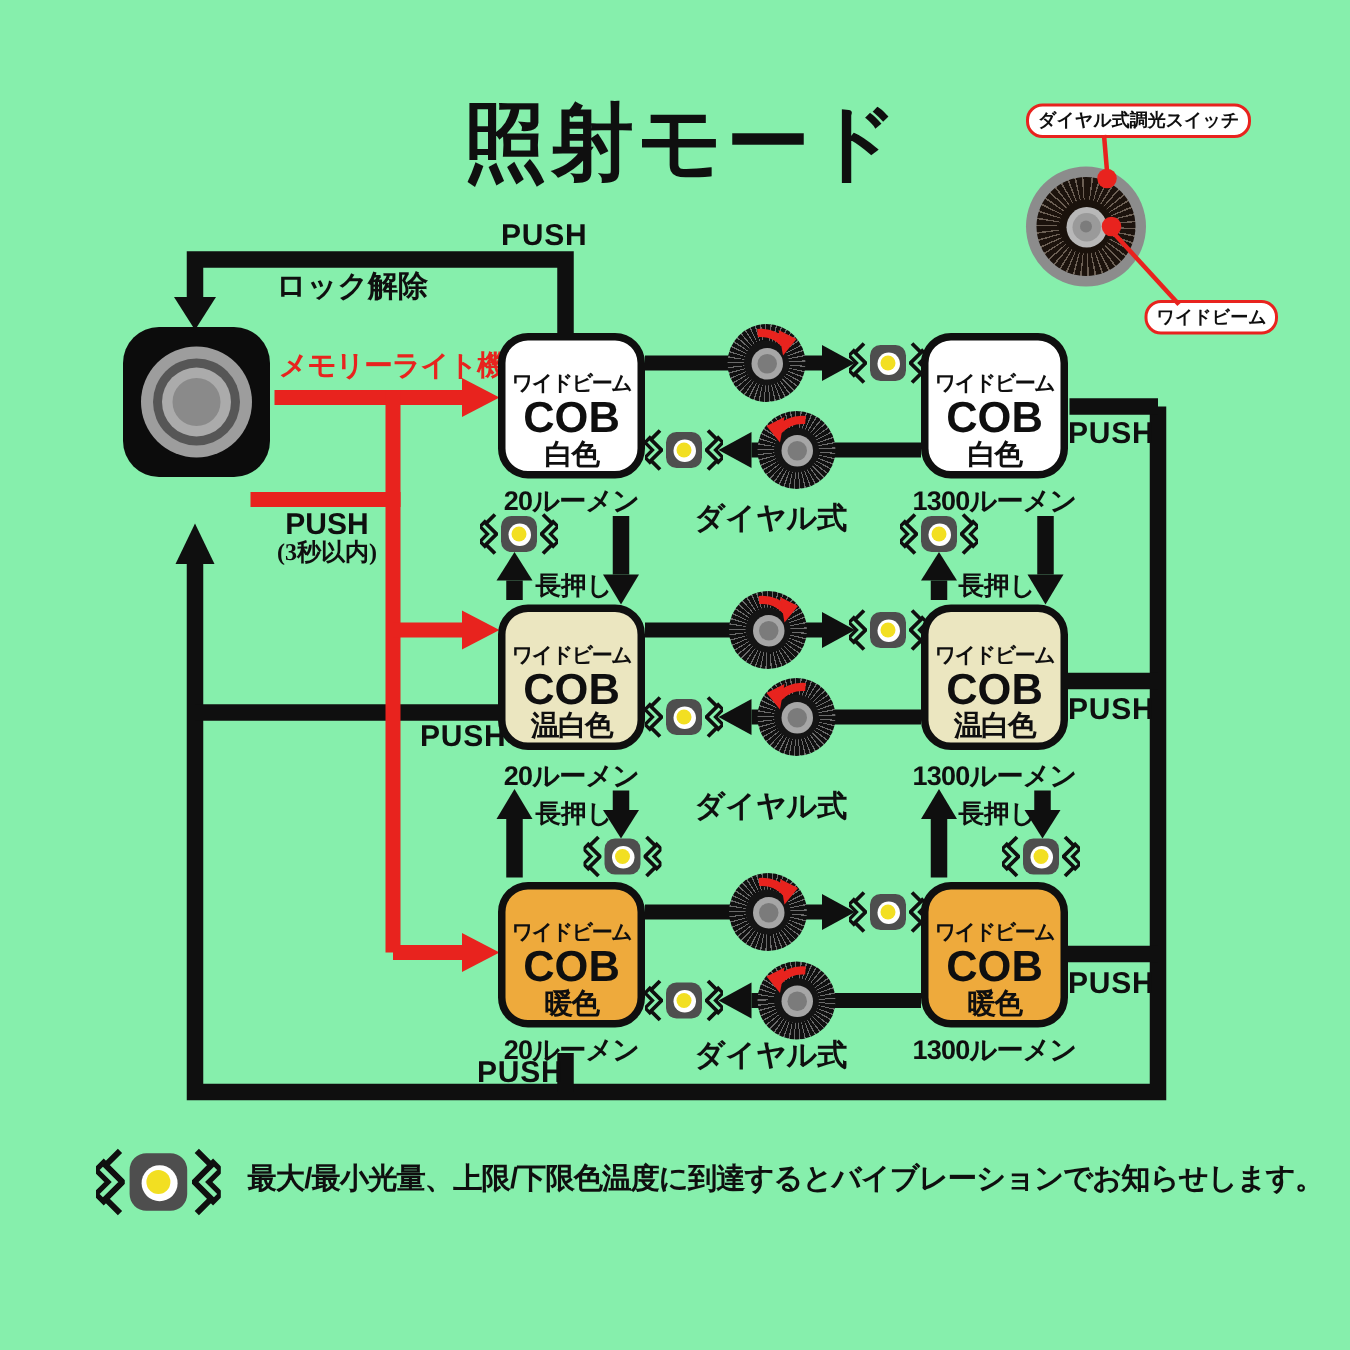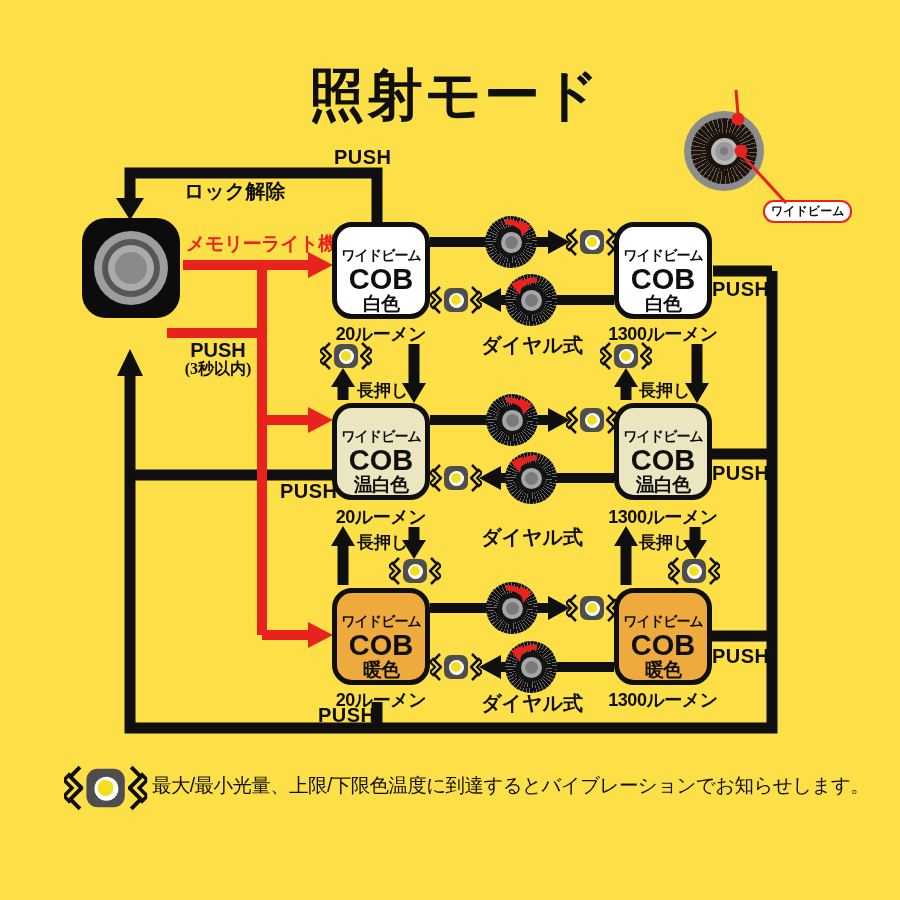--- a/index.html
+++ b/index.html
@@ -1,16 +1,16 @@
 <!DOCTYPE html>
 <html><head>
 <meta charset="utf-8">
 <style>
   html,body{margin:0;padding:0;background:#fff;}
-  .stage{position:relative;width:900px;height:900px;background:#fde047;overflow:hidden;
+  .stage{position:relative;width:900px;height:900px;background:#86efac;overflow:hidden;
          font-family:"Liberation Sans","DejaVu Sans",sans-serif;color:#0f0f0f;}
   .abs{position:absolute;}
   svg.layer{position:absolute;left:0;top:0;z-index:1;}
   .el{position:absolute;z-index:2;}
   .top-layer{position:absolute;left:0;top:0;z-index:3;pointer-events:none;}
 
   .title{left:250px;top:58px;width:410px;text-align:center;font-size:56px;font-weight:900;letter-spacing:2px;}
 
   
   .bigdial{left:684px;top:111px;width:80px;height:80px;border-radius:50%;background:#8c8c8c;
@@ -36,21 +36,21 @@
 
   .unlock{left:184px;top:179px;font-weight:900;font-size:20px;line-height:1.2;}
   .unlock .num{color:#e8231e;font-size:28px;line-height:1;vertical-align:-2px;}
   .memory{left:186px;top:231px;color:#e8231e;font-weight:900;font-size:19px;letter-spacing:-0.5px;}
   .push3{left:168px;top:340px;width:100px;text-align:center;font-weight:900;line-height:1.05;}
   .push3 .p1{font-size:20px;}
   .push3 .p2{font-size:16px;font-family:Liberation Serif, serif;}
 
   .push-label{font-size:20px;font-weight:900;letter-spacing:0.5px;}
   .longpress{font-size:17px;font-weight:900;}
-  .dialtype{width:120px;text-align:right;font-size:20px;font-weight:900;}
+  .dialtype{width:120px;text-align:left;font-size:20px;font-weight:900;}
   .lumens{width:150px;text-align:center;font-size:18px;font-weight:900;letter-spacing:-0.5px;}
 
   
   .mode-box{width:88px;height:87px;border:5px solid #0f0f0f;border-radius:20px;
             display:flex;flex-direction:column;align-items:center;justify-content:flex-end;text-align:center;}
   .bg-white{background:#ffffff;} .bg-warmwhite{background:#ebe6c0;} .bg-warm{background:#eeaa3c;}
   .mb1{font-size:14px;font-weight:900;letter-spacing:-1px;line-height:1.1;}
   .mb2{font-size:29px;font-weight:900;line-height:1.05;}
   .mb3{font-size:19px;font-weight:900;letter-spacing:-1px;line-height:1.05;}
 
@@ -65,21 +65,21 @@
   .ccw svg{transform:scaleX(-1);}
 
   
   .vib{display:flex;align-items:center;gap:2px;}
   .vib-sq{width:24px;height:24px;border-radius:7px;background:#4e4e4e;display:flex;align-items:center;justify-content:center;}
   .vib-ring{width:15px;height:15px;border-radius:50%;background:#ffffff;display:flex;align-items:center;justify-content:center;}
   .vib-dot{width:10px;height:10px;border-radius:50%;background:#f2df22;}
   .flip{transform:scaleX(-1);}
   .vib-big{transform:scale(1.6);transform-origin:0 50%;}
 
-  .footer1{left:152px;top:772px;font-size:19.5px;font-weight:400;letter-spacing:-0.6px;white-space:nowrap;}
+  .footer1{left:165px;top:772px;font-size:19.5px;font-weight:700;letter-spacing:-0.6px;white-space:nowrap;}
   .footer2{left:0px;top:812px;width:900px;text-align:center;font-size:16px;font-weight:900;letter-spacing:-0.5px;white-space:nowrap;}
 </style>
 </head>
 <body>
 
 <div class="stage">
 
   <svg class="layer" width="900" height="900" viewBox="0 0 900 900">
     <g stroke="#0f0f0f" stroke-width="11" fill="none">
       <polyline points="377,222 377,173 130,173 130,198"></polyline>
@@ -145,20 +145,21 @@
     <div class="bd-fins">
       <div class="bd-dark">
           <div class="bd-ring">
             <div class="bd-core">
               <div class="bd-dot"></div>
             </div>
           </div>
         </div>
     </div>
   </div>
+  <div class="el abs callout" style="left:684px;top:69px">ダイヤル式調光スイッチ</div>
   <div class="el abs callout" style="left:763px;top:200px">ワイドビーム</div>
   <svg class="top-layer" width="900" height="900" viewBox="0 0 900 900">
     <line x1="736" y1="90" x2="738" y2="114" stroke="#e8231e" stroke-width="3"></line>
     <circle cx="738" cy="119" r="6.5" fill="#e8231e"></circle>
     <circle cx="741" cy="151" r="6.5" fill="#e8231e"></circle>
     <line x1="743" y1="156" x2="786" y2="203" stroke="#e8231e" stroke-width="3"></line>
   </svg>
 
   <div class="el abs offlight">
     <div class="oc1">

